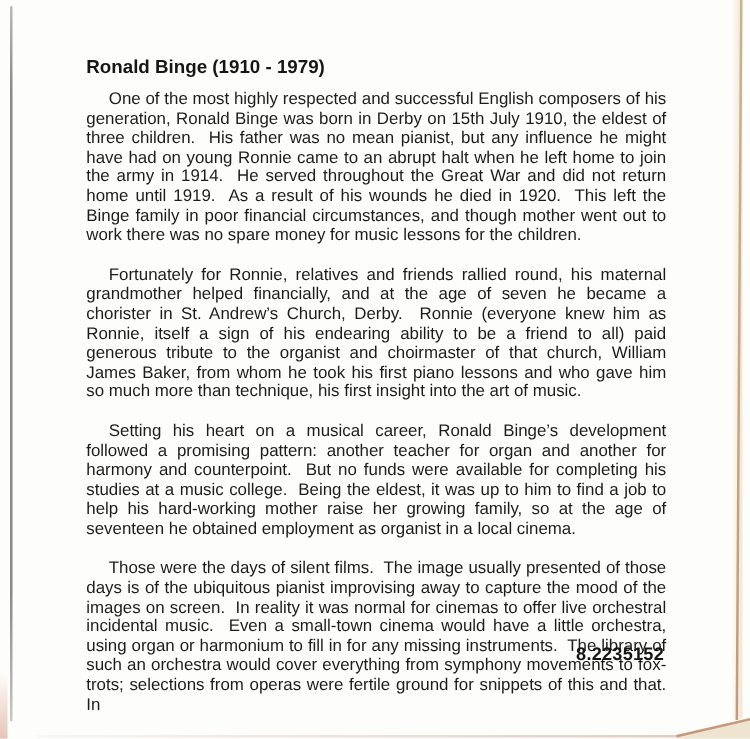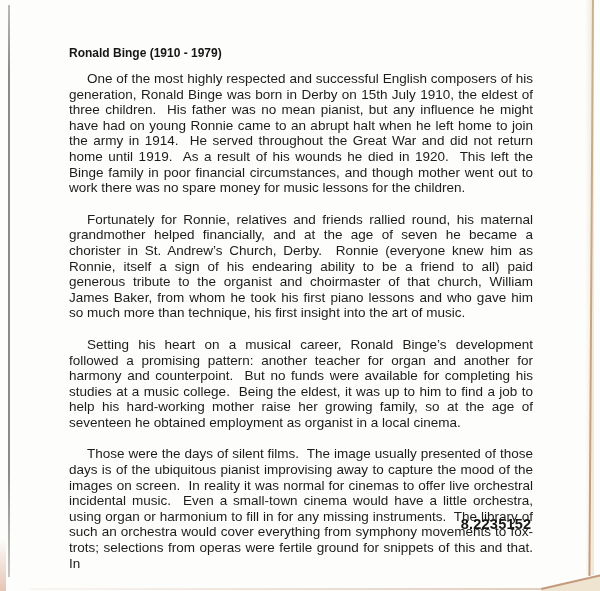--- a/index.html
+++ b/index.html
@@ -66,21 +66,21 @@
   }
   
   .content {
     position: absolute;
     left: 69px; top: 44px;
     width: 464px;
     color: #1c1c1c;
   }
   .content h1 {
     margin: 0 0 8px 0;
-    font-size: 12px;
+    font-size: 15px;
     line-height: 19px;
     font-weight: bold;
     color: #161616;
   }
   .content p {
     margin: 16px 0 0 0;
     font-size: 13.5px;
     line-height: 15.6px;
     text-align: justify;
     text-indent: 18px;

